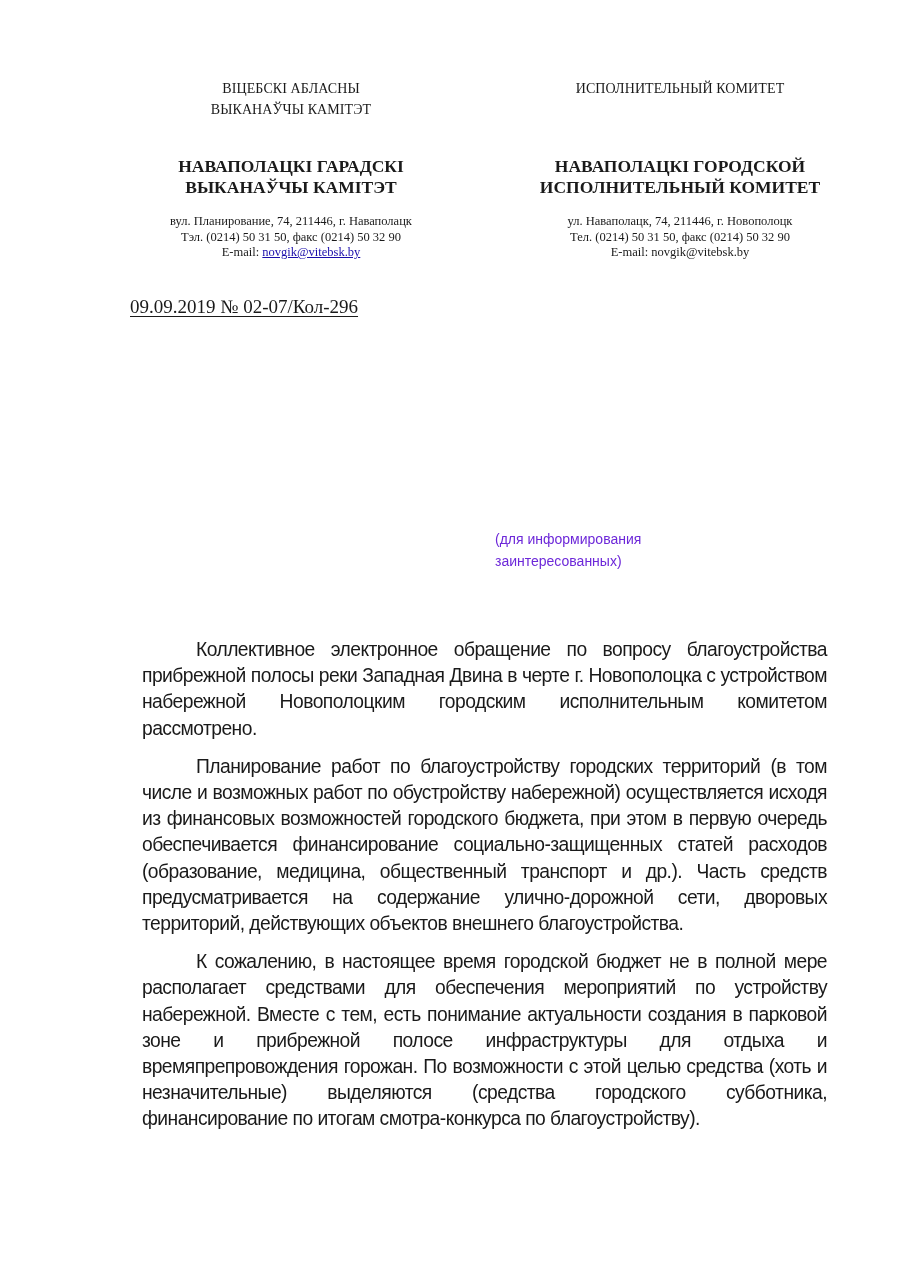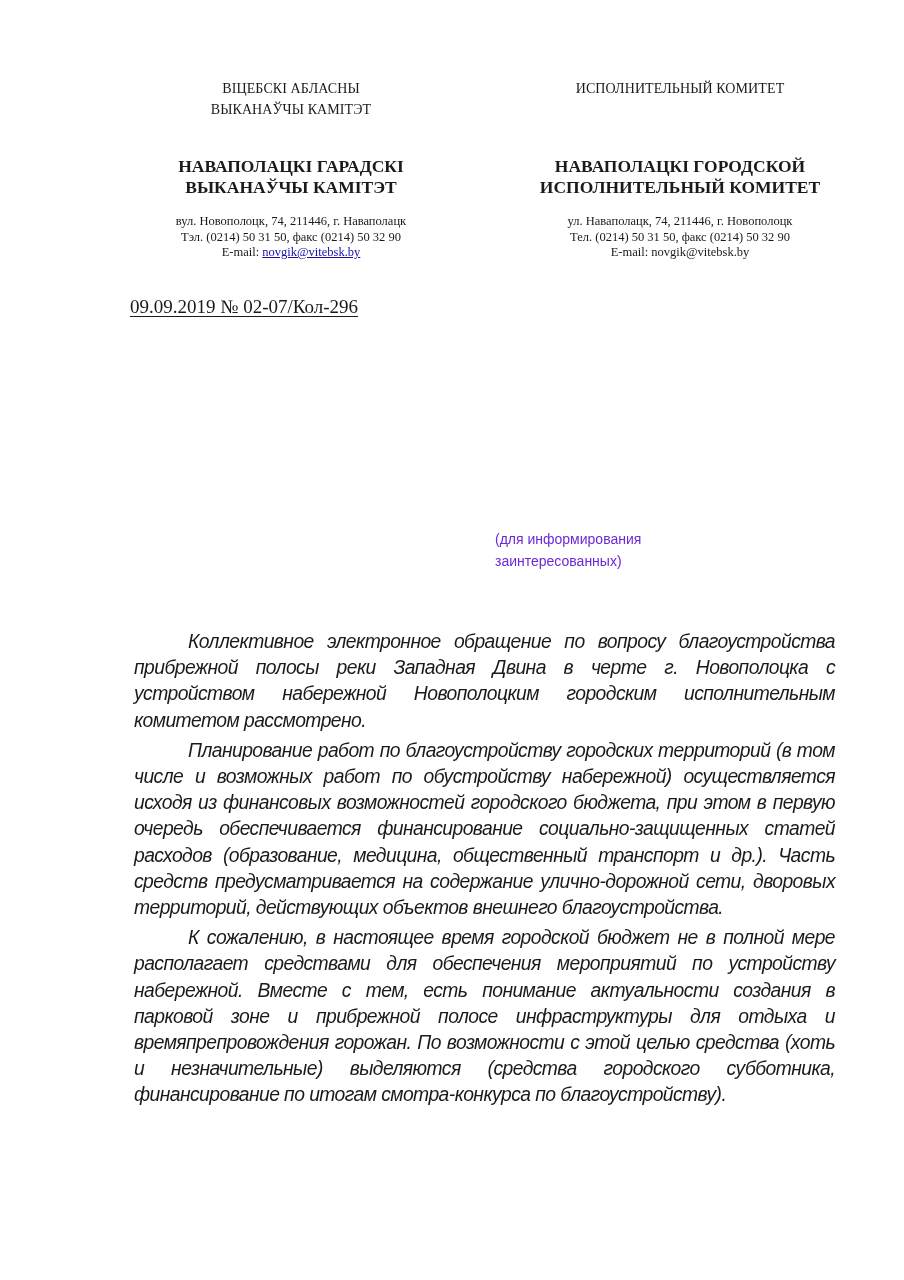--- a/index.html
+++ b/index.html
@@ -20,36 +20,36 @@
     }
     .addressee {
       position: absolute; left: 495px; top: 484px; font-family: "Liberation Sans", "DejaVu Sans", sans-serif;
       font-size: 14px; line-height: 22px; color: #6d28d9; margin-top: 44px;
     }
     .body-text {
       position: absolute; left: 130px; top: 625px; width: 709px;
       font-family: "Liberation Sans", "DejaVu Sans", sans-serif; font-size: 19.3px; line-height: 26.2px;
       letter-spacing: -0.55px; word-spacing: 0px; color: #1a1a1a;
     }
-    .body-text p { margin: 4px; text-align: justify; text-indent: 54px; font-style: italic; }
+    .body-text p { margin: 12px; text-align: justify; text-indent: 54px; }
   </style>
 </head>
 <body>
 
 <div class="col col-left">
   <div class="org-top">
     <div>ВІЦЕБСКІ АБЛАСНЫ</div>
     <div>ВЫКАНАЎЧЫ КАМІТЭТ</div>
   </div>
   <div class="org-main">
     <div>НАВАПОЛАЦКІ ГАРАДСКІ</div>
     <div>ВЫКАНАЎЧЫ КАМІТЭТ</div>
   </div>
   <div class="addr">
-    <div>вул. Новополоцк, 74, 211446, г. Наваполацк</div>
+    <div>вул. Планирование, 74, 211446, г. Наваполацк</div>
     <div>Тэл. (0214) 50 31 50, факс (0214) 50 32 90</div>
     <div><span>E-mail: </span><a>novgik@vitebsk.by</a></div>
   </div>
 </div>
 
 <div class="col col-right">
   <div class="org-top">
     <div>ИСПОЛНИТЕЛЬНЫЙ КОМИТЕТ</div>
   </div>
   <div class="org-main">

